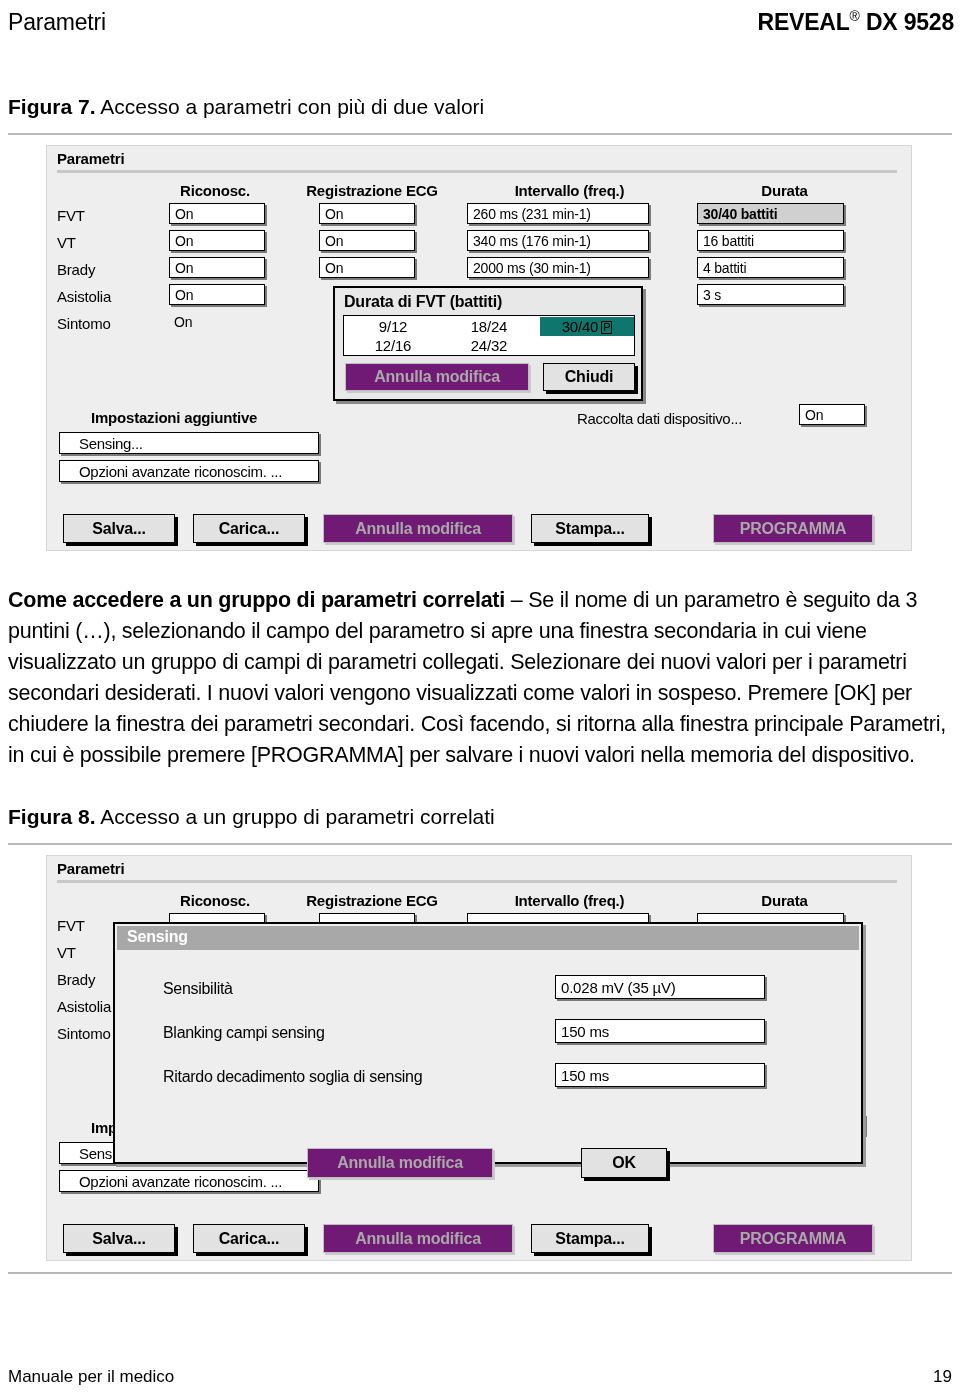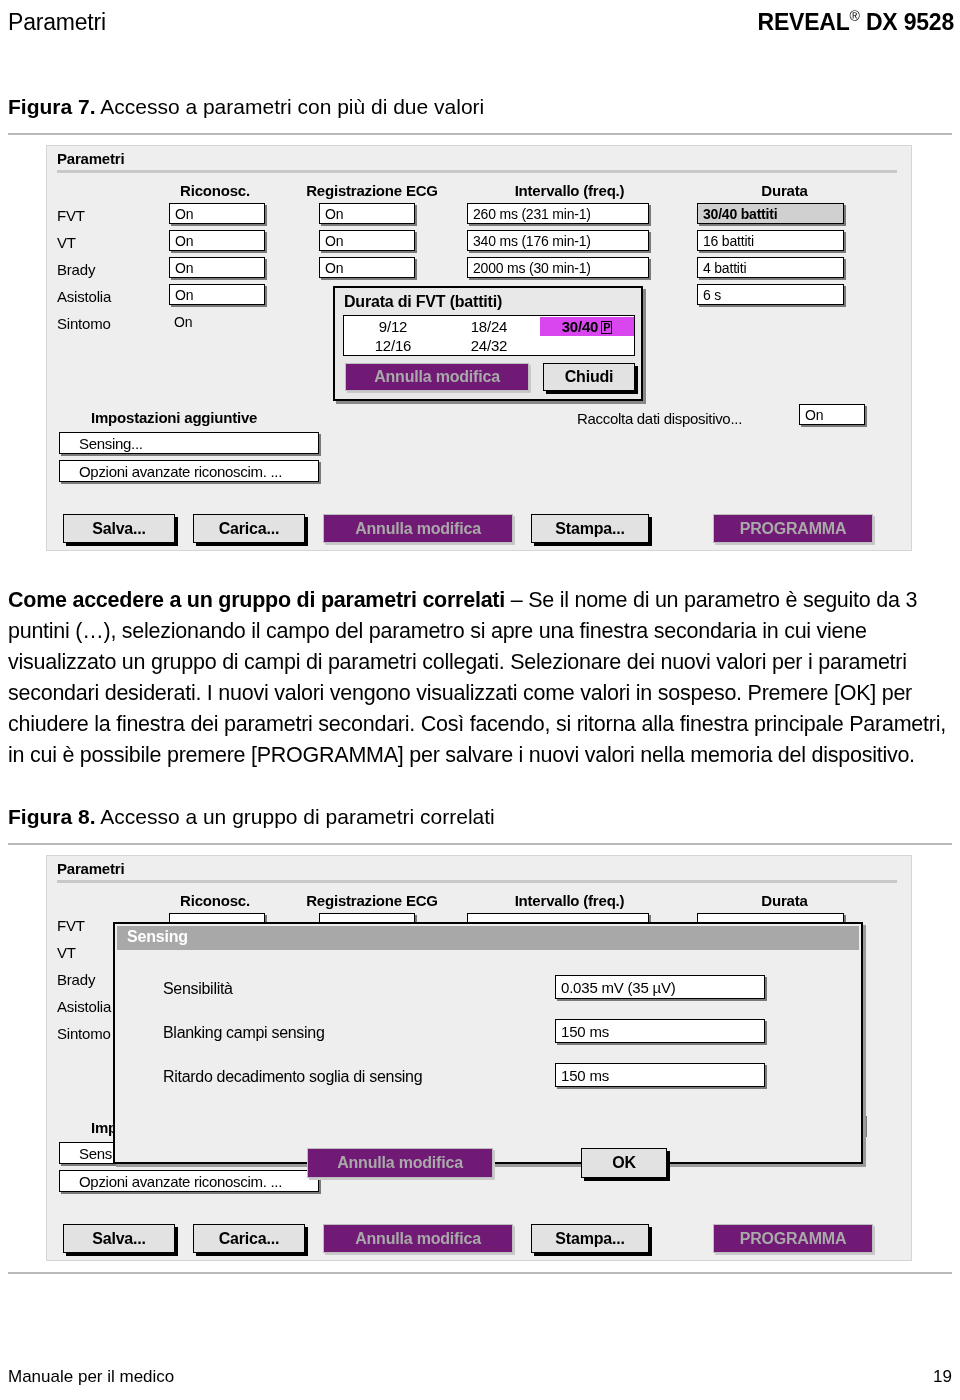--- a/index.html
+++ b/index.html
@@ -131,21 +131,21 @@
   }
   .popup-listbox {
     position:absolute;
     background:#fff;
     border:1px solid #000;
   }
   .opt {
     position:absolute; font-size:15px; text-align:center;
     letter-spacing:-0.2px; white-space:nowrap;
   }
-  .opt.sel { background:#d946ef; font-weight:bold; }
+  .opt.sel { background:#0f766e; font-weight:normal; }
   .pbox {
     display:inline-block; border:1px solid #000; font-size:11px;
     line-height:11px; padding:0 1px; margin-left:3px; vertical-align:1px;
   }
 
   
   .modal {
     position:absolute;
     background:#eeeeee;
     border:2px solid #000;
@@ -213,21 +213,21 @@
   <div class="field" style="left:272px; top:84px; width:96px; height:21px;">On</div>
   <div class="field" style="left:272px; top:111px; width:96px; height:21px;">On</div>
 
   <div class="field" style="left:420px; top:57px; width:182px; height:21px;">260 ms (231 min-1)</div>
   <div class="field" style="left:420px; top:84px; width:182px; height:21px;">340 ms (176 min-1)</div>
   <div class="field" style="left:420px; top:111px; width:182px; height:21px;">2000 ms (30 min-1)</div>
 
   <div class="field selected" style="left:650px; top:57px; width:147px; height:21px;">30/40 battiti</div>
   <div class="field" style="left:650px; top:84px; width:147px; height:21px;">16 battiti</div>
   <div class="field" style="left:650px; top:111px; width:147px; height:21px;">4 battiti</div>
-  <div class="field" style="left:650px; top:138px; width:147px; height:21px;">6 s</div>
+  <div class="field" style="left:650px; top:138px; width:147px; height:21px;">3 s</div>
 
   <div class="section-head" style="left:44px; top:263px;">Impostazioni aggiuntive</div>
   <div class="listbtn" style="left:12px; top:286px; width:260px; height:22px;">Sensing...</div>
   <div class="listbtn" style="left:12px; top:314px; width:260px; height:22px;">Opzioni avanzate riconoscim. ...</div>
 
   <div class="static-label" style="left:530px; top:264px;">Raccolta dati dispositivo...</div>
   <div class="field" style="left:752px; top:258px; width:66px; height:21px;">On</div>
 
   <div class="btn" style="left:16px;  top:368px; width:112px; height:29px;">Salva...</div>
   <div class="btn" style="left:146px; top:368px; width:112px; height:29px;">Carica...</div>
@@ -293,21 +293,21 @@
   <div class="btn" style="left:146px; top:368px; width:112px; height:29px;">Carica...</div>
   <div class="btn disabled" style="left:276px; top:368px; width:190px; height:29px;">Annulla modifica</div>
   <div class="btn" style="left:484px; top:368px; width:118px; height:29px;">Stampa...</div>
   <div class="btn disabled" style="left:666px; top:368px; width:160px; height:29px;">PROGRAMMA</div>
 
   <div class="modal" style="left:66px; top:66px; width:750px; height:242px;">
     <div class="modal-bar"></div>
     <div class="modal-bar-title">Sensing</div>
 
     <div class="modal-label" style="left:48px; top:56px;">Sensibilità</div>
-    <div class="field" style="left:440px; top:51px; width:210px; height:24px; font-size:15px;">0.035 mV (35 µV)</div>
+    <div class="field" style="left:440px; top:51px; width:210px; height:24px; font-size:15px;">0.028 mV (35 µV)</div>
 
     <div class="modal-label" style="left:48px; top:100px;">Blanking campi sensing</div>
     <div class="field" style="left:440px; top:95px; width:210px; height:24px; font-size:15px;">150 ms</div>
 
     <div class="modal-label" style="left:48px; top:144px;">Ritardo decadimento soglia di sensing</div>
     <div class="field" style="left:440px; top:139px; width:210px; height:24px; font-size:15px;">150 ms</div>
 
     <div class="btn disabled" style="left:192px; top:224px; width:186px; height:30px;">Annulla modifica</div>
     <div class="btn" style="left:466px; top:224px; width:86px;  height:30px;">OK</div>
   </div>

